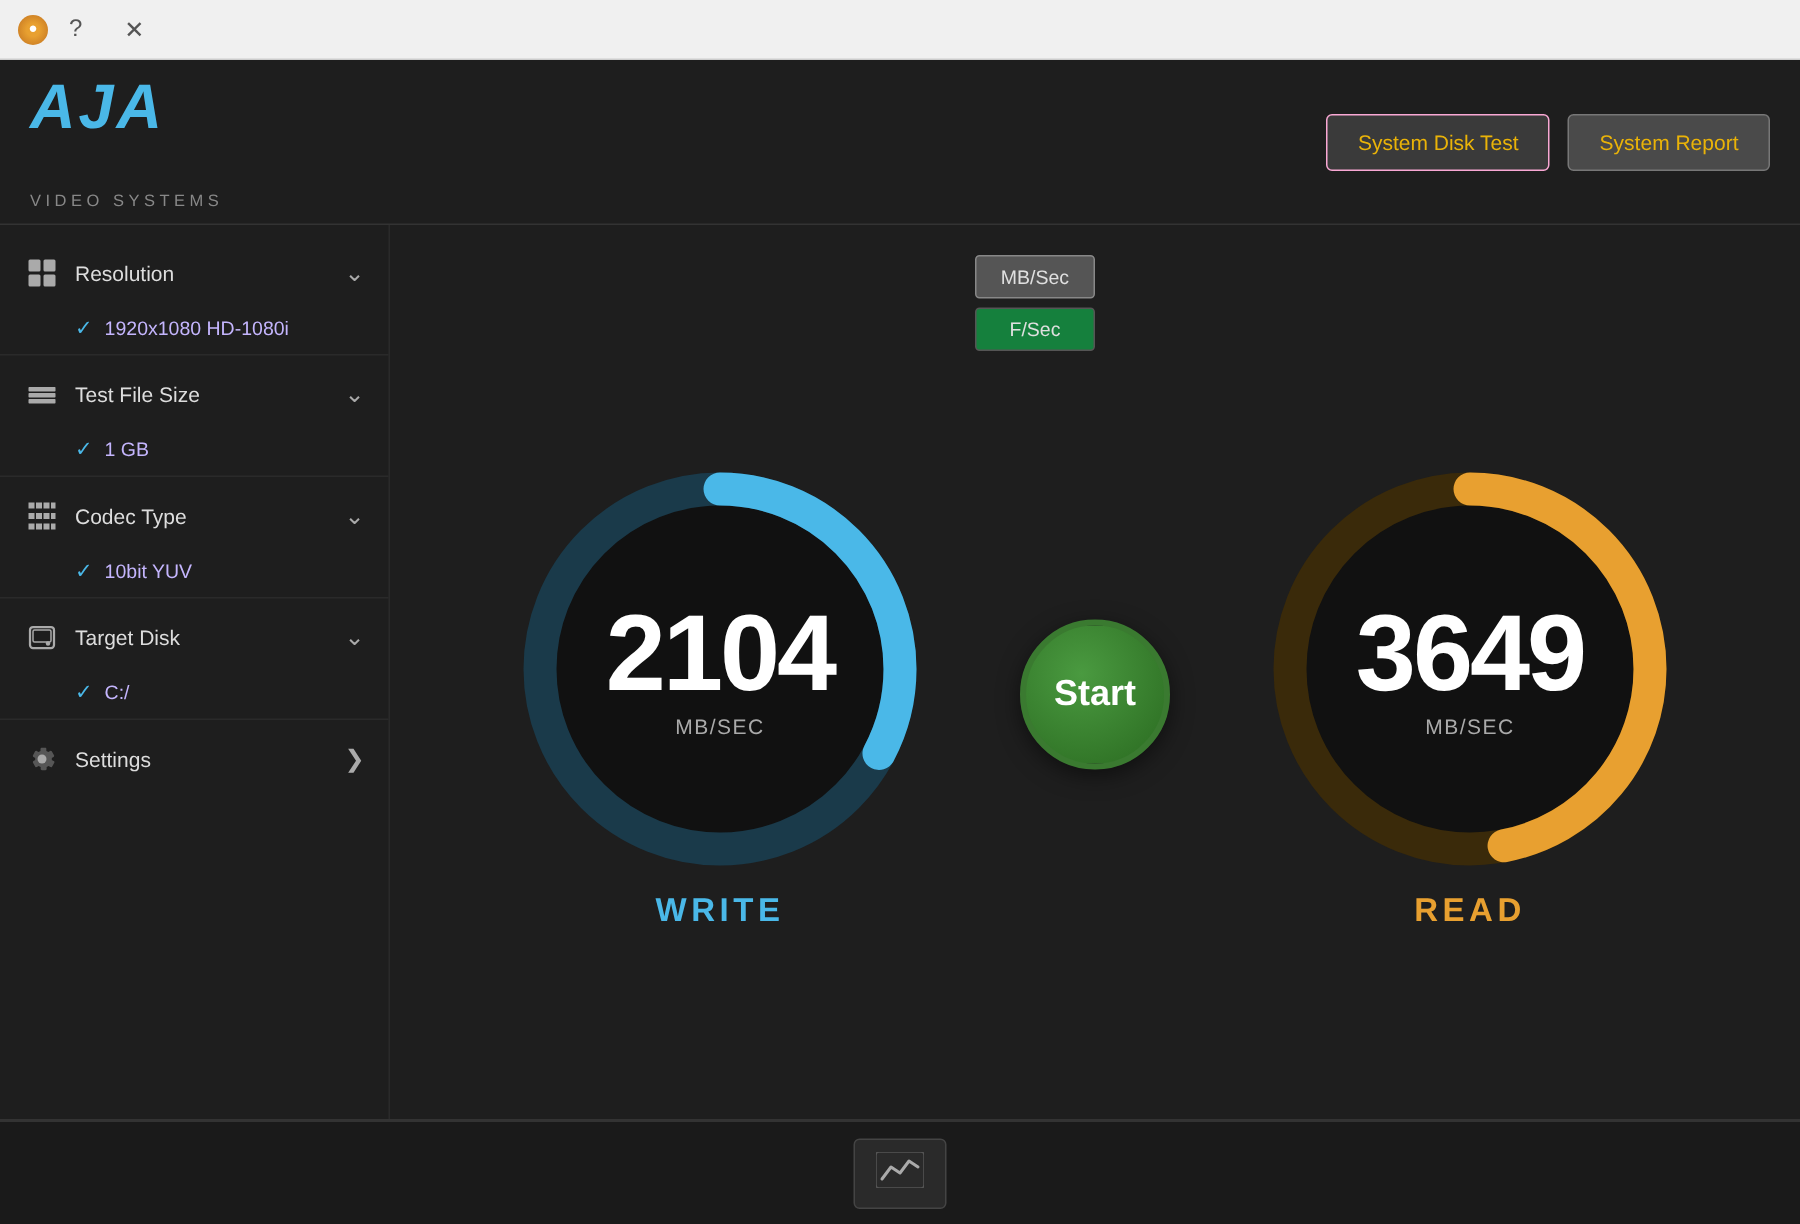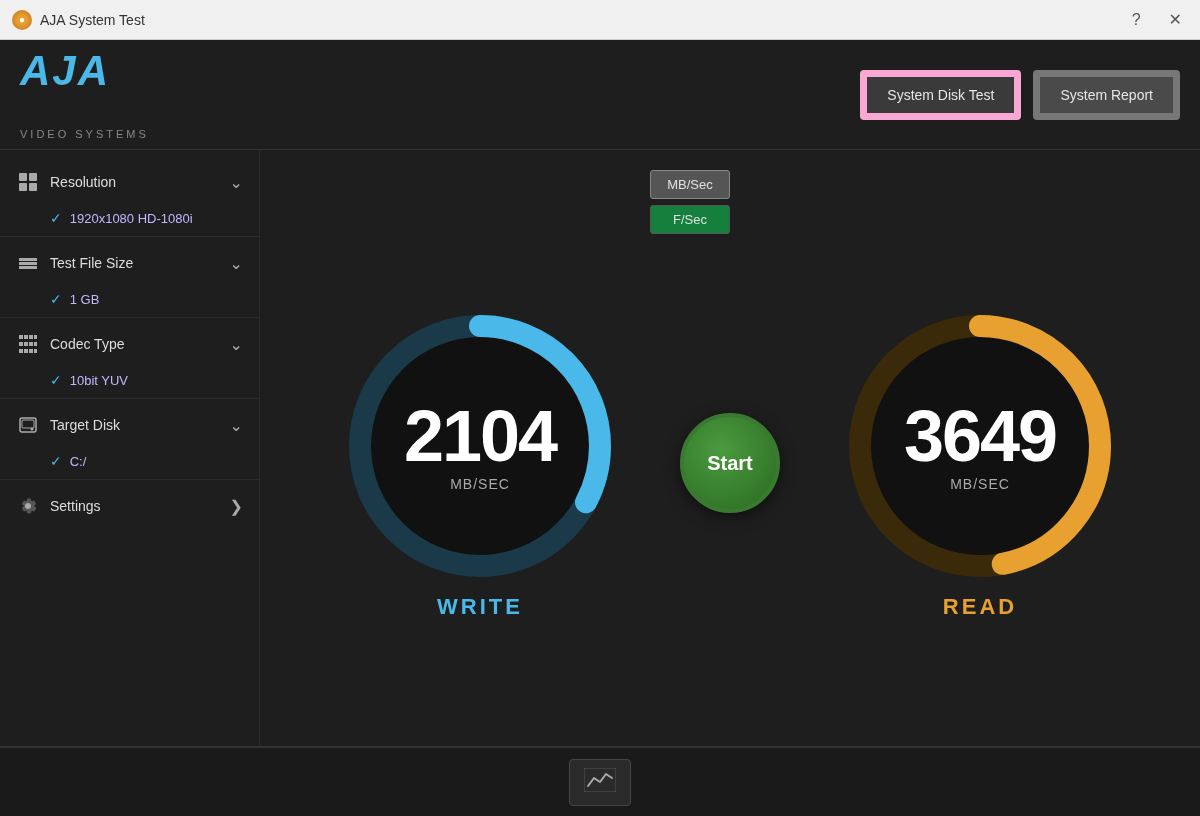--- a/index.html
+++ b/index.html
@@ -106,22 +106,22 @@
       text-transform: uppercase;
     }
 
     .top-bar-buttons {
       display: flex;
       gap: 12px;
     }
 
     .top-btn {
       background: #3a3a3a;
-      border: 7px solid #f9a8d4;
-      color: #e5e5e5;
+      border: 1px solid #f9a8d4;
+      color: #eab308;
       padding: 10px 20px;
       font-size: 14px;
       cursor: pointer;
       border-radius: 4px;
       font-weight: 500;
     }
 
     .top-btn.active {
       background: #4a4a4a;
       border-color: #777;
@@ -312,21 +312,21 @@
       gap: 10px;
     }
 
     .start-btn {
       width: 100px;
       height: 100px;
       border-radius: 50%;
       background: radial-gradient(circle at 40% 35%, #4a9a40, #2a6a20);
       border: 4px solid #3a7a30;
       color: white;
-      font-size: 20px;
+      font-size: 24px;
       font-weight: 700;
       cursor: pointer;
       display: flex;
       align-items: center;
       justify-content: center;
       box-shadow: 0 4px 15px rgba(0,0,0,0.5);
     }
 
     
     .bottom-bar {
@@ -347,21 +347,20 @@
       cursor: pointer;
       border-radius: 4px;
       font-size: 18px;
     }
   </style>
 </head>
 <body>
 
 <div class="title-bar">
   <div class="title-bar-icon">●</div>
-  <span class="title-bar-title">AJA System Test</span>
   <div class="title-bar-controls">
     <button class="title-bar-btn">?</button>
     <button class="title-bar-btn">✕</button>
   </div>
 </div>
 
 <div class="app-body">
 
   <div class="top-bar">
     <div class="logo-area">

